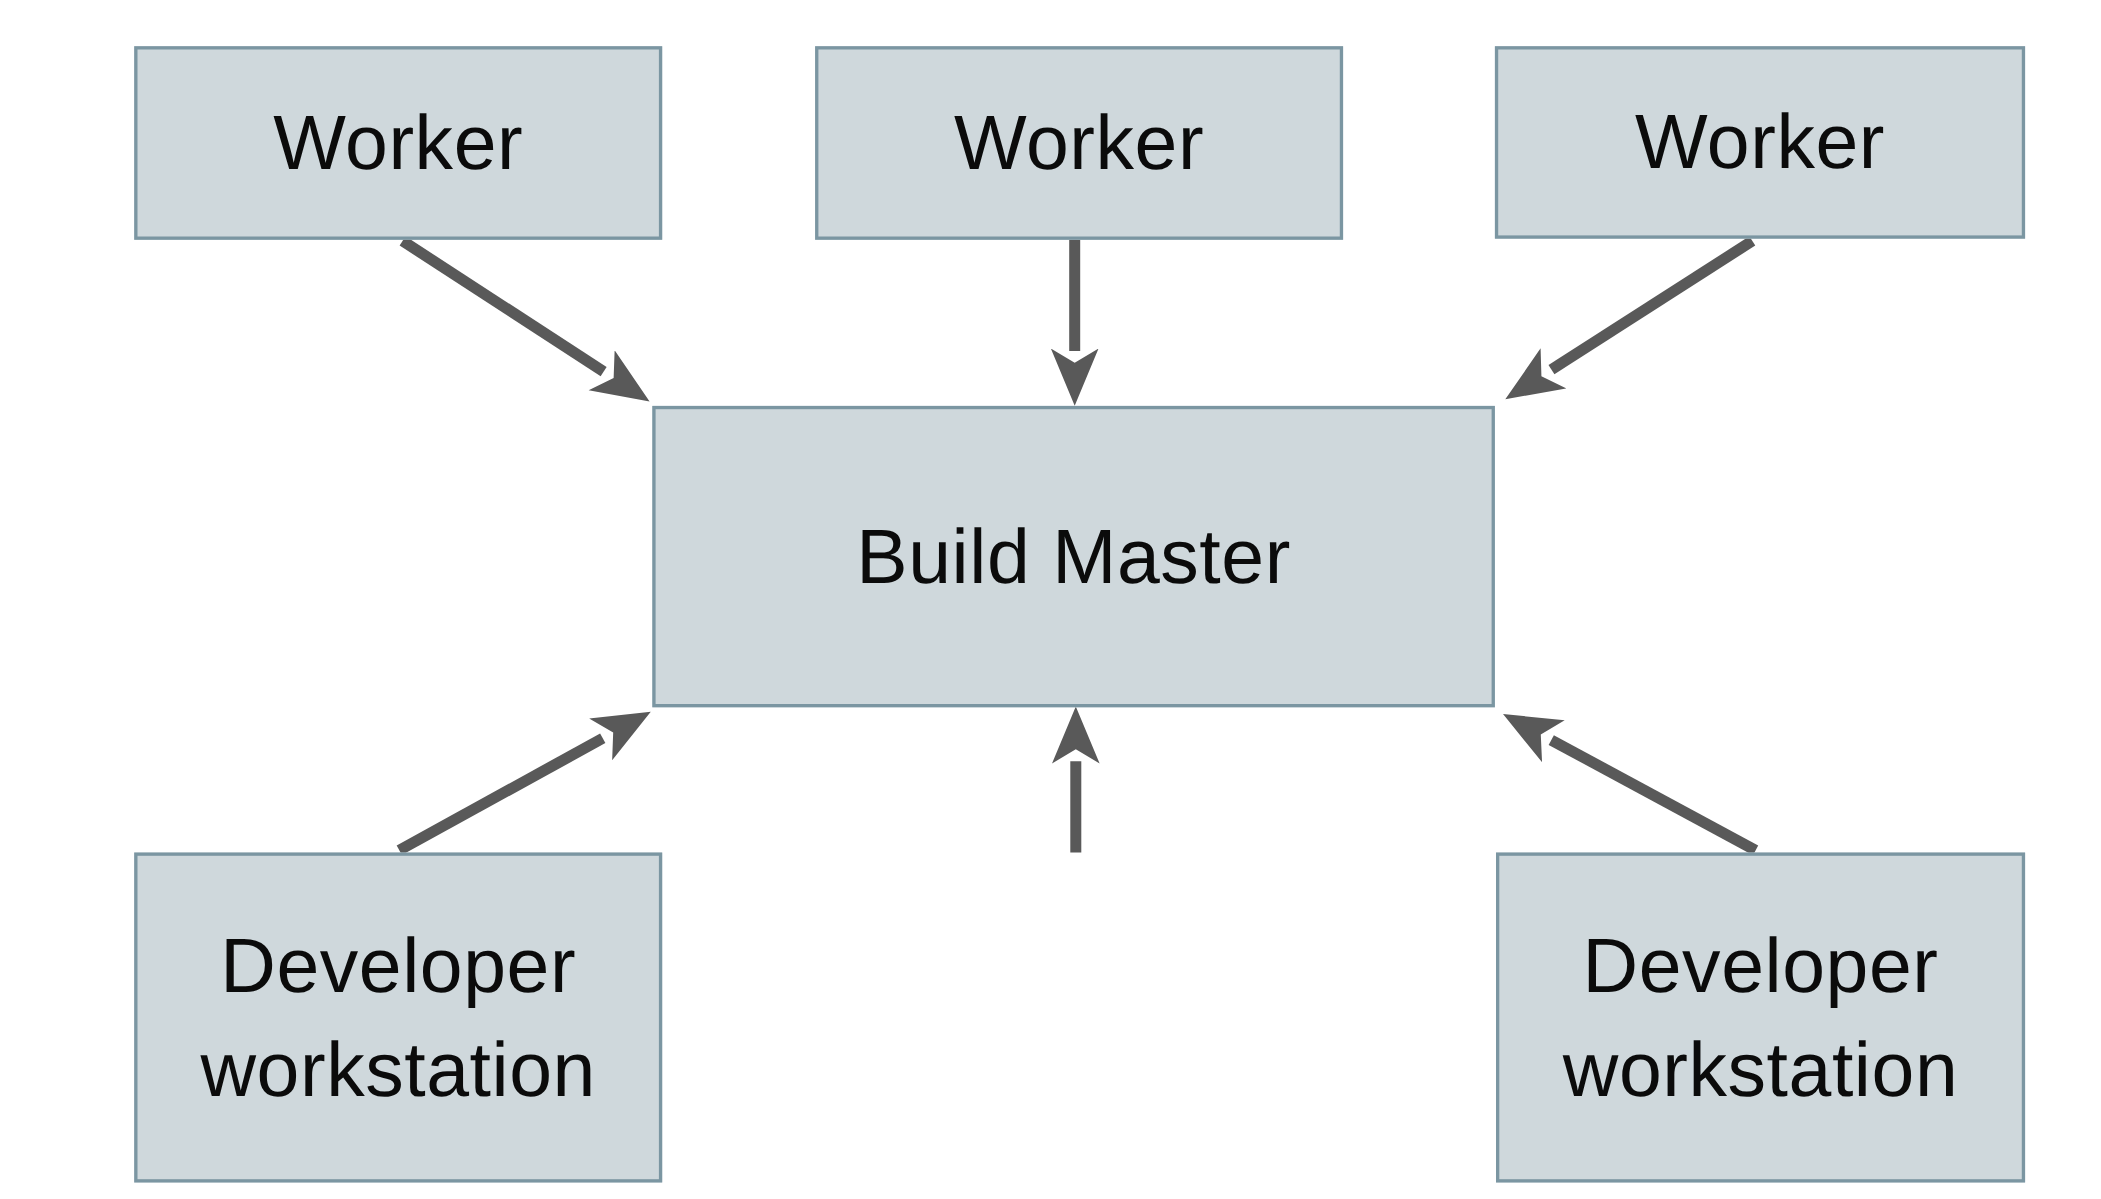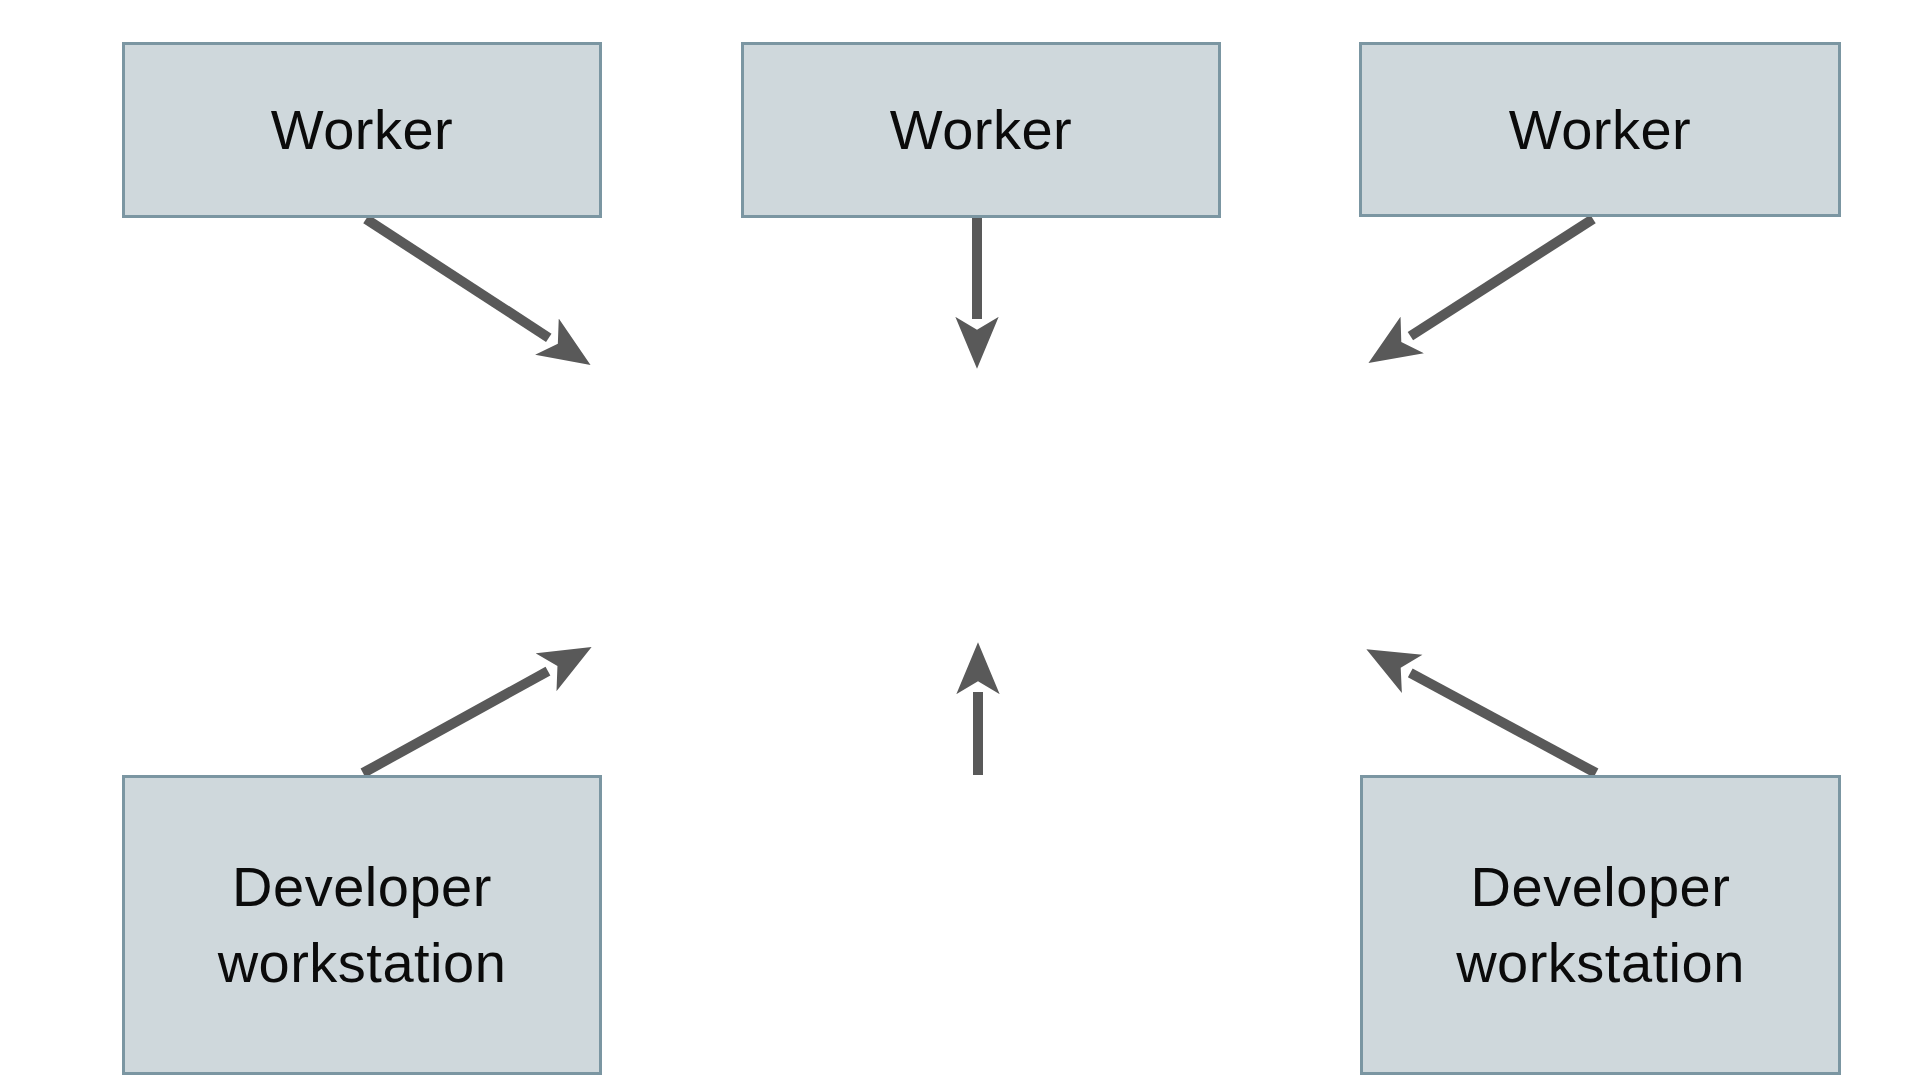--- a/index.html
+++ b/index.html
@@ -20,21 +20,21 @@
   .node {
     position: absolute;
     box-sizing: border-box;
     background: var(--node-fill, #cfd8dc);
     border: 3px solid var(--node-border, #7b96a2);
     color: var(--text-color, #0b0b0b);
     display: flex;
     align-items: center;
     justify-content: center;
     text-align: center;
-    font-size: 56px;
+    font-size: 70px;
     line-height: 1.35;
     letter-spacing: 0.5px;
   }
   
   #n-worker-1 { left: 122px;  top: 42px;  width: 480px; height: 176px; }
   #n-worker-2 { left: 741px;  top: 42px;  width: 480px; height: 176px; }
   #n-worker-3 { left: 1359px; top: 42px;  width: 482px; height: 175px; }
   
   #n-build-master { left: 593px; top: 369px; width: 766px; height: 274px; }
   
@@ -75,20 +75,23 @@
   </div>
 
   <div class="node" id="n-worker-2">
     <span>Worker</span>
   </div>
 
   <div class="node" id="n-worker-3">
     <span>Worker</span>
   </div>
 
+  <div class="node" id="n-build-master">
+    <span>Build Master</span>
+  </div>
 
   <div class="node" id="n-dev-1">
     <span>Developer workstation</span>
   </div>
 
 
   <div class="node" id="n-dev-2">
     <span>Developer workstation</span>
   </div>
 

